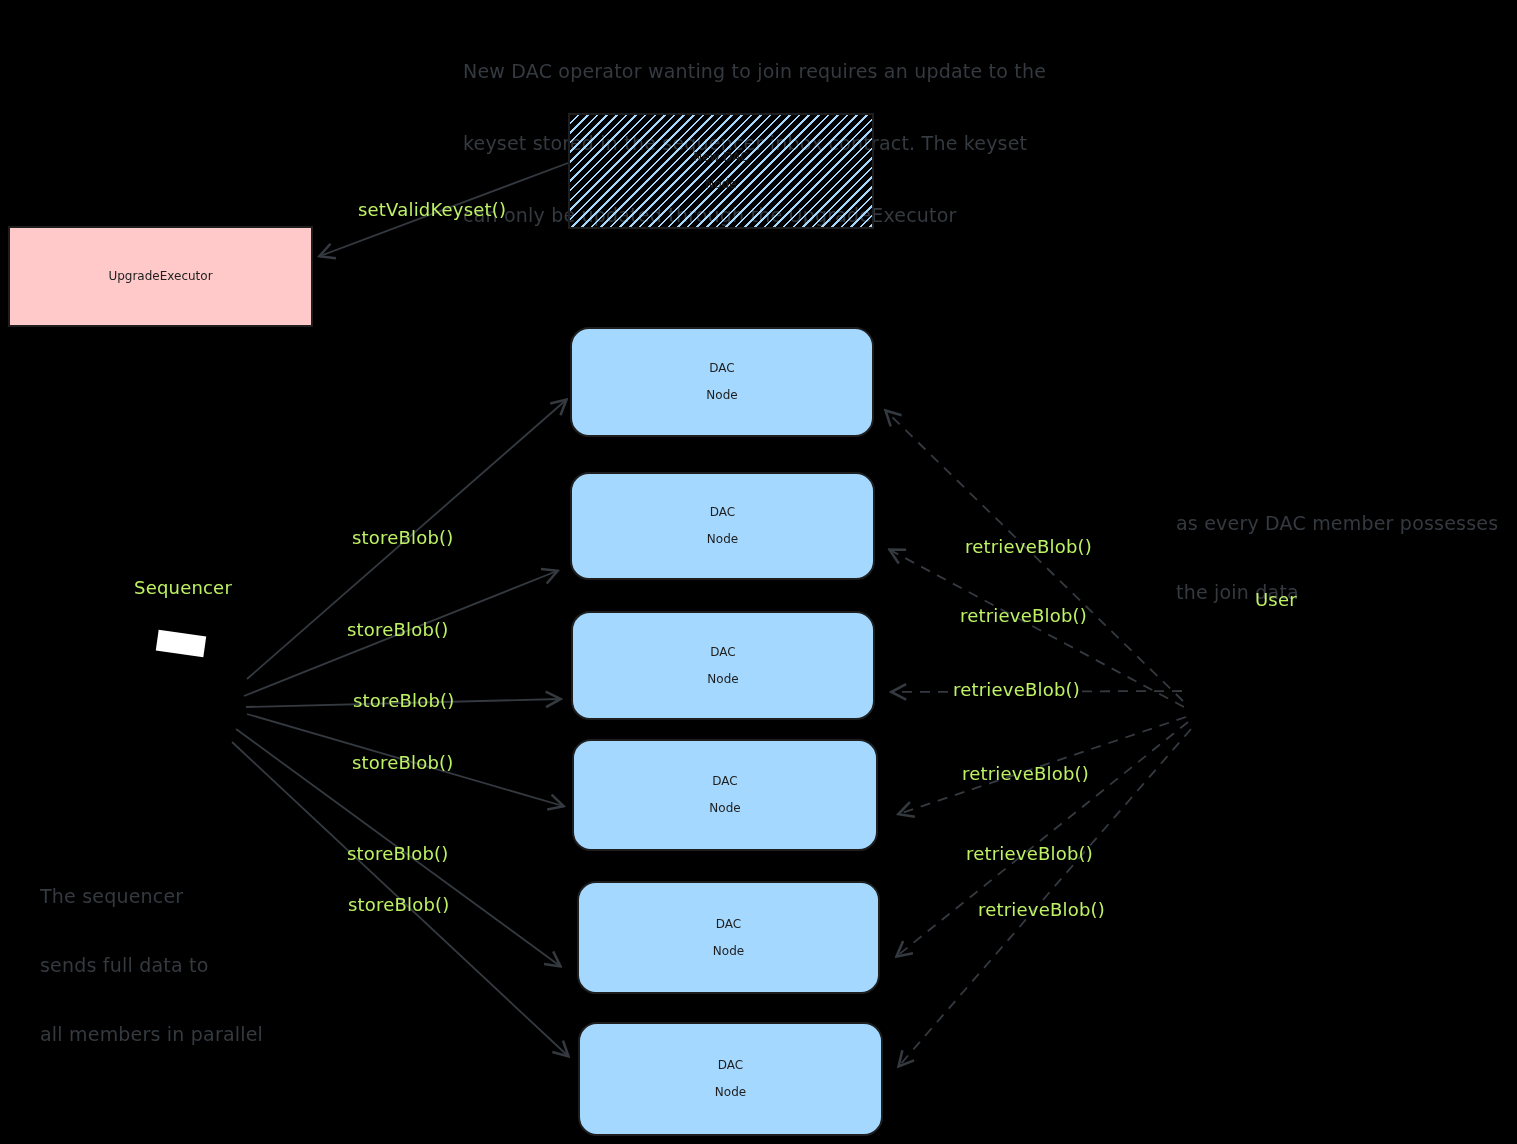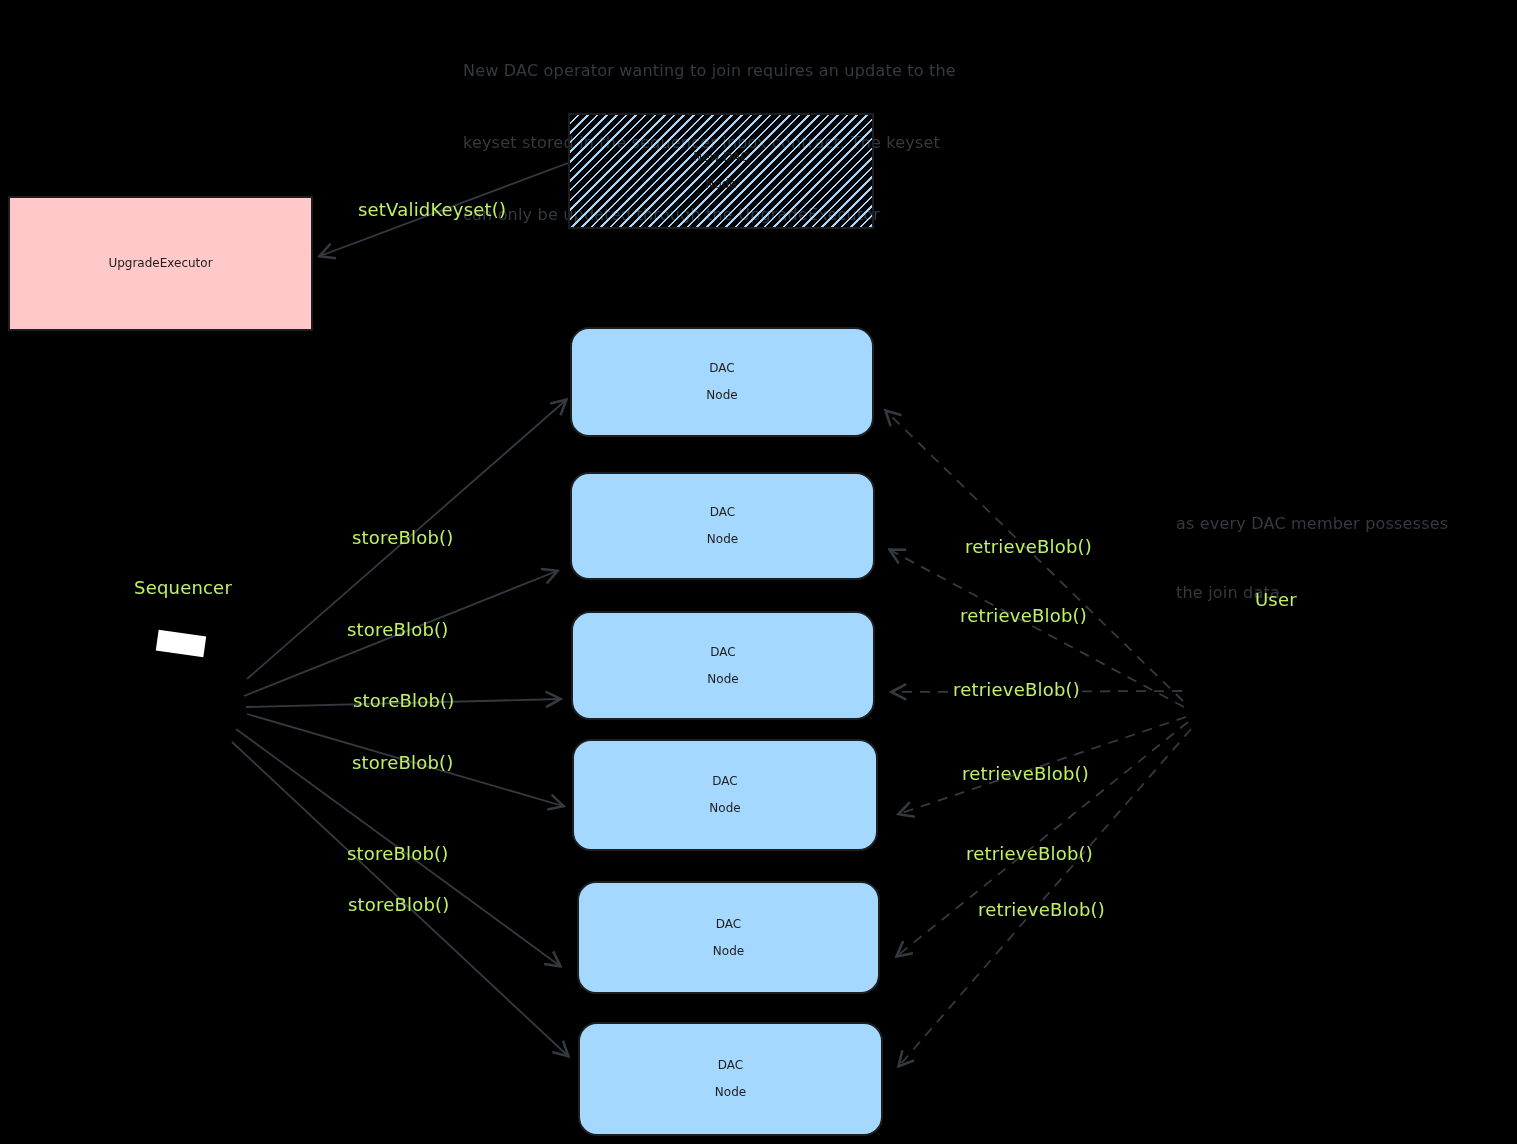--- a/index.html
+++ b/index.html
@@ -7,21 +7,21 @@
     position:relative;
     width:1517px;height:1144px;
     background:#000;
     overflow:hidden;
     font-family:"DejaVu Sans", sans-serif;
   }
   .arrows{position:absolute;left:0;top:0;width:1517px;height:1144px;}
   .solid-arrow{stroke:#343a40;stroke-width:1.8;fill:none;}
   .dashed-arrow{stroke:#343a40;stroke-width:1.8;fill:none;stroke-dasharray:10 8;}
   .note{
-    position:absolute;color:#343a40;font-size:16px;line-height:24px;
+    position:absolute;color:#343a40;font-size:19px;line-height:24px;
     white-space:pre;letter-spacing:0.2px;
   }
   .edge-label{
     position:absolute;color:#bef264;font-size:18px;white-space:pre;letter-spacing:0.2px;
   }
   .box{
     position:absolute;display:flex;flex-direction:column;align-items:center;justify-content:center;
     border:2px solid #1e1e1e;box-sizing:border-box;color:#1e1e1e;font-size:12px;line-height:27px;
     text-align:center;
   }
@@ -70,21 +70,21 @@
     <div>New DAC operator wanting to join requires an update to the</div>
     <div>keyset stored in the sequencer inbox contract. The keyset</div>
     <div>can only be updated through the UpgradeExecutor</div>
   </div>
 
   <div class="box box-hatch" style="left:568px;top:113px;width:306px;height:116px;">
     <span>New DAC</span>
     <span>Node</span>
   </div>
 
-  <div class="box box-pink" style="left:8px;top:196px;width:305px;height:135px;">
+  <div class="box box-pink" style="left:8px;top:226px;width:305px;height:101px;">
     <span>UpgradeExecutor</span>
   </div>
 
   <div class="edge-label" style="left:358px;top:199px;">setValidKeyset()</div>
 
   <div class="box box-blue" style="left:570px;top:327px;width:304px;height:110px;">
     <span>DAC</span>
     <span>Node</span>
   </div>
   <div class="box box-blue" style="left:570px;top:472px;width:305px;height:108px;">
@@ -125,14 +125,19 @@
   <div class="edge-label" style="left:966px;top:843px;">retrieveBlob()</div>
   <div class="edge-label" style="left:978px;top:899px;">retrieveBlob()</div>
 
   <div class="note" style="left:1176px;top:466px;line-height:23px;">
     <div>as every DAC member possesses</div>
     <div>the join data</div>
   </div>
 
   <div class="edge-label" style="left:1255px;top:589px;text-align:right;">User</div>
 
+  <div class="note" style="left:40px;top:839px;line-height:23px;">
+    <div>The sequencer</div>
+    <div>sends full data to</div>
+    <div>all members in parallel</div>
+  </div>
 
 </div>
 
 </body></html>

